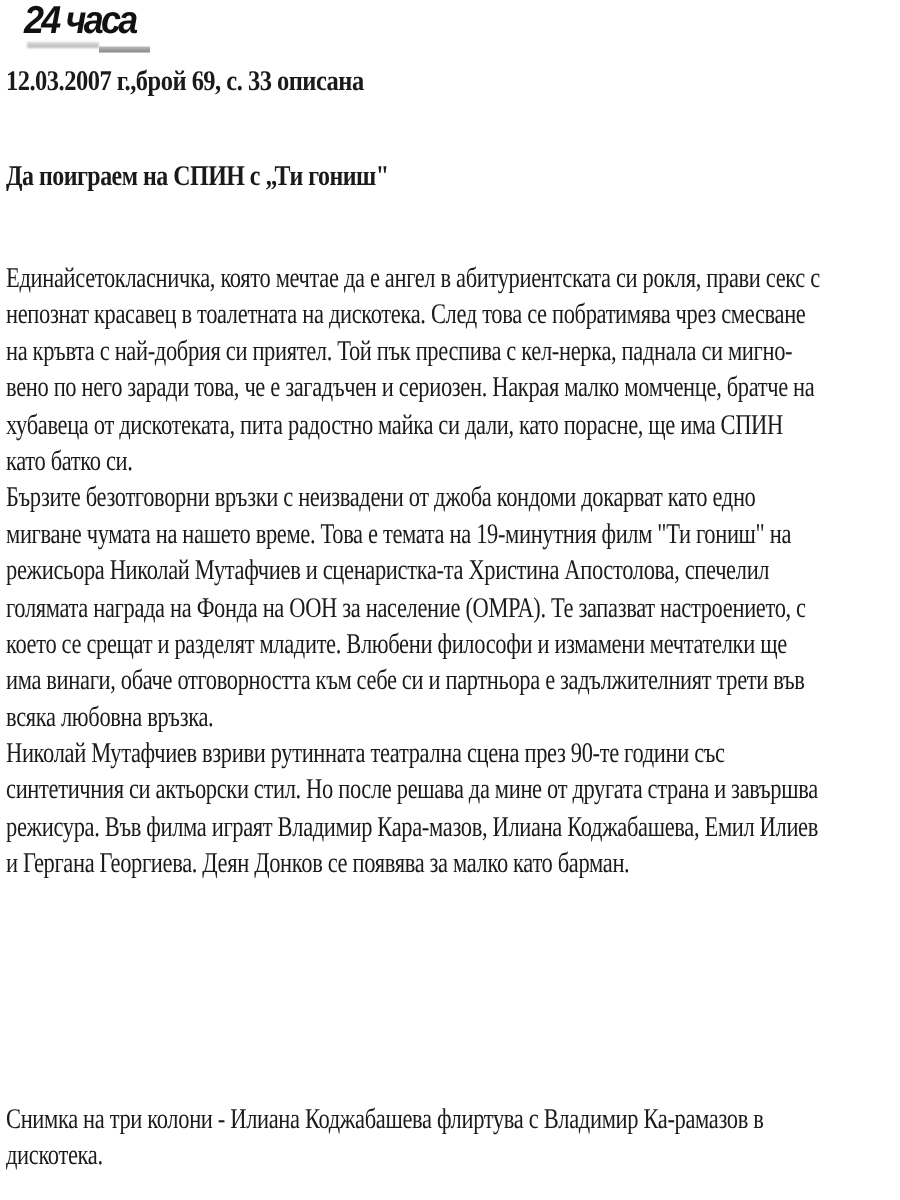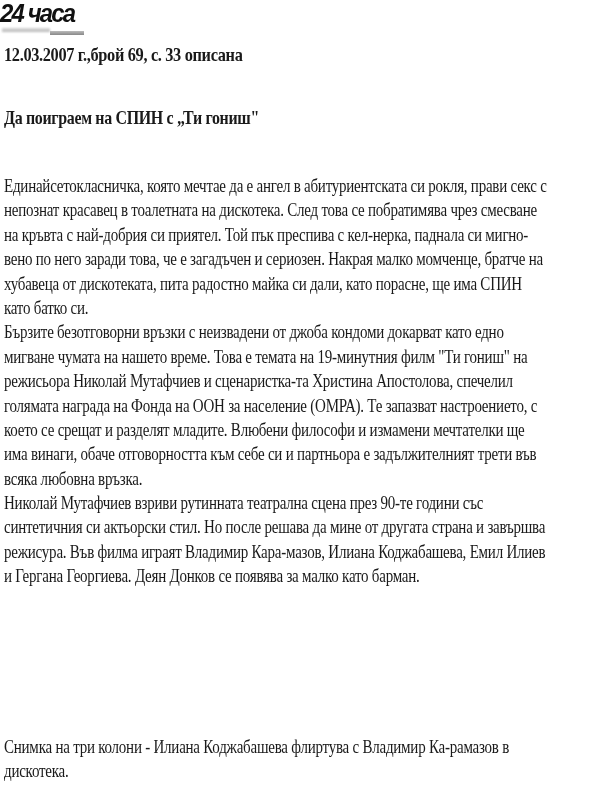--- a/index.html
+++ b/index.html
@@ -10,21 +10,21 @@
     body {
       width: 600px;
       height: 800px;
       overflow: hidden;
       position: relative;
       font-family: "Liberation Serif", "DejaVu Serif", serif;
       color: #1a1a1a;
     }
     .logo {
       position: absolute;
-      left: 0;
+      left: 16px;
       top: 2px;
       width: 84px;
       height: 34px;
     }
     .logo-text {
       position: absolute;
       left: 0;
       top: -4px;
       font-family: "Liberation Sans", "DejaVu Sans", sans-serif;
       font-weight: bold;

